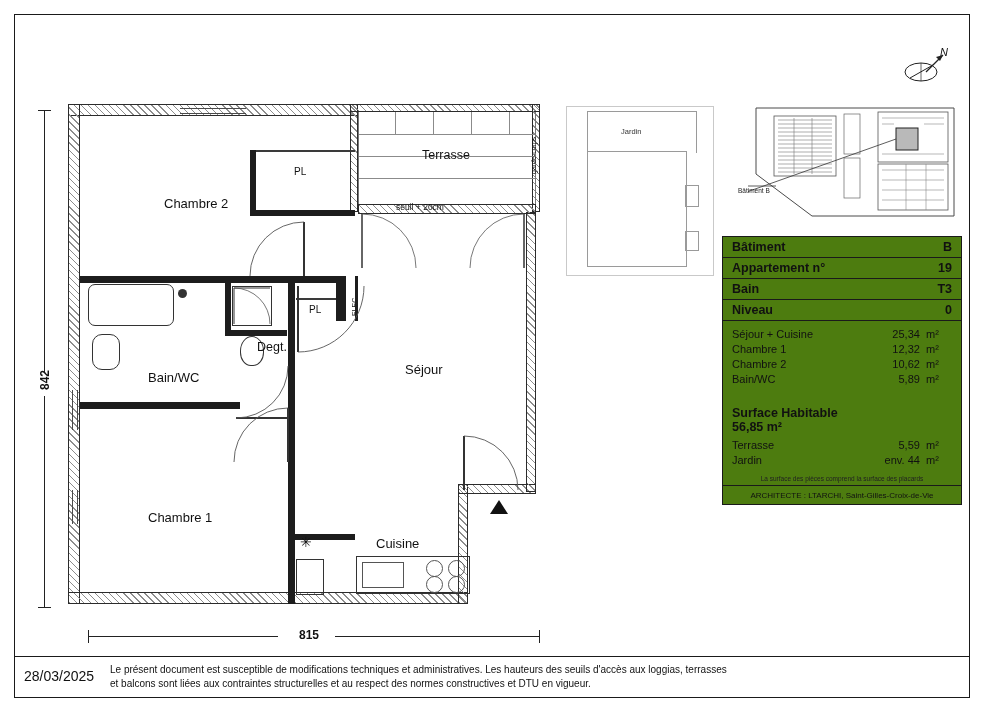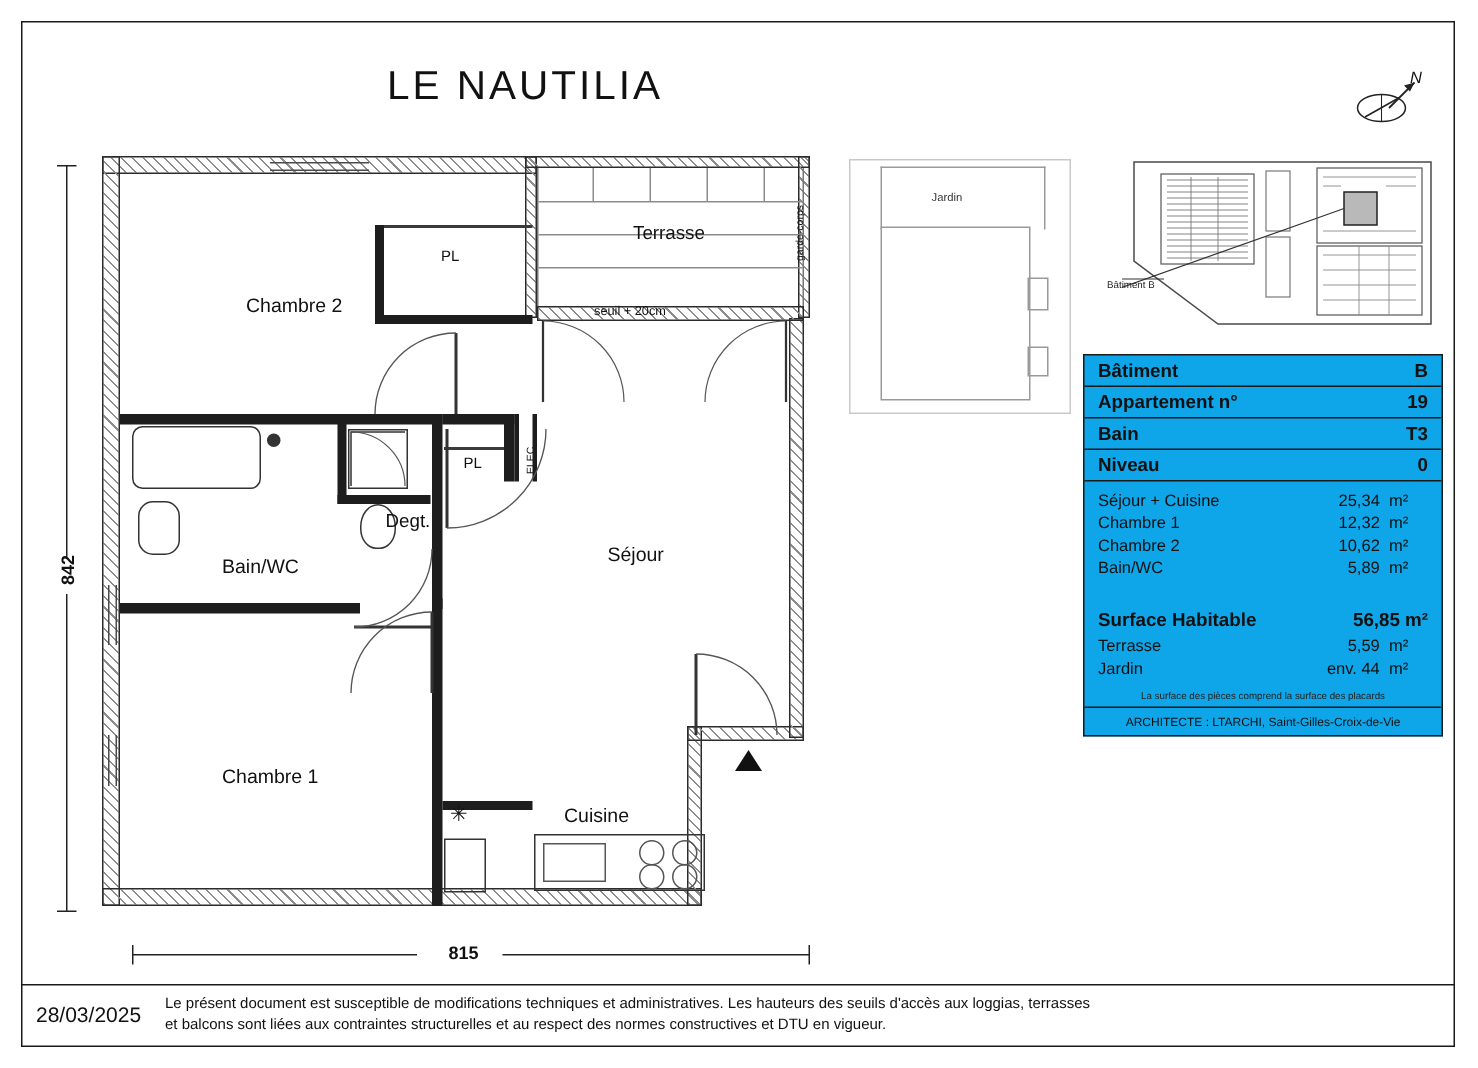--- a/index.html
+++ b/index.html
@@ -169,21 +169,21 @@
   }
 
   
   #info {
     position: absolute;
     left: 722px;
     top: 236px;
     width: 240px;
     border: 1px solid #1a1a1a;
     box-sizing: border-box;
-    background: #0ea5e9;
+    background: #4d7c0f;
   }
   .inf-row {
     display: flex;
     justify-content: space-between;
     align-items: baseline;
     padding: 3px 9px 3px 9px;
     border-bottom: 1px solid #1a1a1a;
     font-size: 11.5px;
     color: #111;
   }
@@ -197,20 +197,21 @@
     font-size: 11px;
   }
   .inf-row .val { text-align: right; white-space: nowrap; }
   .inf-row .val .unit { display: inline-block; width: 26px; text-align: left; }
   .inf-block-pad { height: 8px; }
   .inf-row.total {
     font-weight: bold;
     font-size: 12.5px;
     border-bottom: none;
     padding-top: 4px;
+    flex-direction: column;
   }
   #info .note {
     font-size: 6.5px;
     text-align: center;
     color: #222;
     padding: 6px 6px 3px 6px;
     border-bottom: 1px solid #1a1a1a;
   }
   #info .architect {
     font-size: 8px;
@@ -245,21 +246,20 @@
     background: #1a1a1a;
   }
 </style>
 </head>
 <body>
 
 <div id="page">
 
   <div class="frame"></div>
 
-  <div id="title">LE NAUTILIA</div>
 
   <div class="compass">
     <svg width="50" height="40" viewBox="0 0 50 40">
       <ellipse cx="19" cy="24" rx="16" ry="9" fill="none" stroke="#222" stroke-width="1"></ellipse>
       <line x1="8" y1="30" x2="31" y2="17" stroke="#222" stroke-width="1"></line>
       <line x1="19" y1="15" x2="19" y2="33" stroke="#222" stroke-width="0.7"></line>
       <line x1="24" y1="24" x2="41" y2="7" stroke="#222" stroke-width="1.2"></line>
       <polygon points="41,7 34,9 38,13" fill="#222"></polygon>
     </svg>
     <div class="small-label" style="left:38px; top:-2px; font-size:11px; font-style:italic;">N</div>

